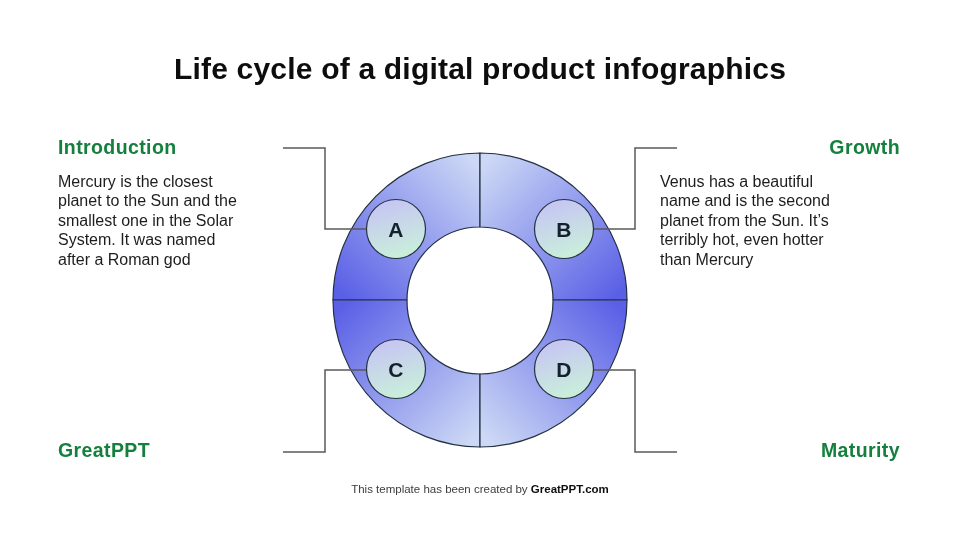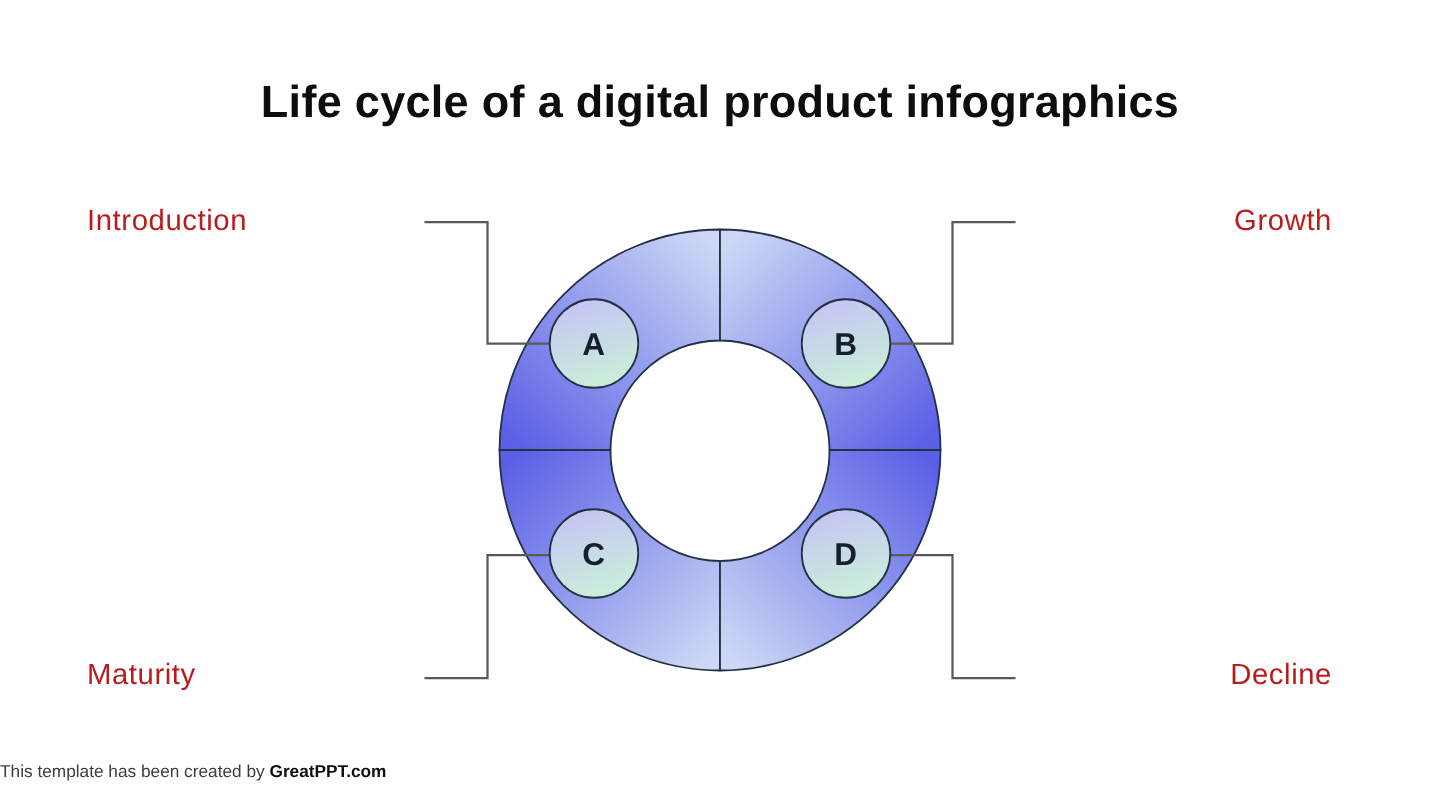--- a/index.html
+++ b/index.html
@@ -13,38 +13,38 @@
   }
   .chart-layer{position:absolute;top:0;left:0;}
   .seg{stroke:#243142;stroke-width:1.2;stroke-linejoin:round;}
   .label-circle{stroke:#243142;stroke-width:1.2;}
   .connector{stroke:#595959;stroke-width:1.5;fill:none;}
   .seg-letter{
     font-family:"Liberation Sans", sans-serif;font-size:21px;font-weight:600;
     fill:#14202c;text-anchor:middle;letter-spacing:0.5px;
   }
   .heading{
-    position:absolute;font-size:19.5px;font-weight:400;color:#b91c1c;letter-spacing:0.4px;
+    position:absolute;font-size:19.5px;font-weight:700;color:#15803d;letter-spacing:0.4px;
   }
   .body-text{
     position:absolute;font-size:16px;line-height:19.4px;font-weight:400;color:#1d1d1d;
     white-space:pre-line;
   }
   .left-col{left:58px;text-align:left;}
-  .right-col{right:72px;text-align:left;}
+  .right-col{right:60px;text-align:left;}
   .intro-h{top:136px;}
   .intro-b{top:172px;width:240px;}
   .growth-h{top:136px;}
   .growth-b{top:172px;width:240px;}
   .mat-b{top:324px;width:240px;}
   .mat-h{top:439px;}
   .dec-b{top:324px;width:244px;}
   .dec-h{top:439px;}
   .footer{
-    position:absolute;top:509px;left:0;width:100%;
+    position:absolute;top:483px;left:0;width:100%;text-align:center;
     font-size:11.5px;color:#3d3d3d;
   }
   .footer .brand{font-weight:700;color:#0f0f0f;}
 </style>
 </head>
 <body>
 
 <div class="slide">
 
   <h1 class="title">Life cycle of a digital product infographics</h1>
@@ -88,22 +88,32 @@
     <circle class="label-circle" cx="396" cy="369" r="29.5" fill="url(#gCircle)"></circle>
     <circle class="label-circle" cx="564" cy="369" r="29.5" fill="url(#gCircle)"></circle>
 
     <text class="seg-letter" x="396" y="236.5">A</text>
     <text class="seg-letter" x="564" y="236.5">B</text>
     <text class="seg-letter" x="396" y="376.5">C</text>
     <text class="seg-letter" x="564" y="376.5">D</text>
   </svg>
 
   <div class="heading left-col intro-h">Introduction</div>
+  <div class="body-text left-col intro-b">Mercury is the closest
+planet to the Sun and the
+smallest one in the Solar
+System. It was named
+after a Roman god</div>
 
   <div class="heading right-col growth-h">Growth</div>
+  <div class="body-text right-col growth-b">Venus has a beautiful
+name and is the second
+planet from the Sun. It’s
+terribly hot, even hotter
+than Mercury</div>
 
-  <div class="heading left-col mat-h">Maturity</div>
+  <div class="heading left-col mat-h">GreatPPT</div>
 
-  <div class="heading right-col dec-h">Decline</div>
+  <div class="heading right-col dec-h">Maturity</div>
 
   <div class="footer"><span>This template has been created by </span><span class="brand">GreatPPT.com</span></div>
 
 </div>
 
 </body></html>

